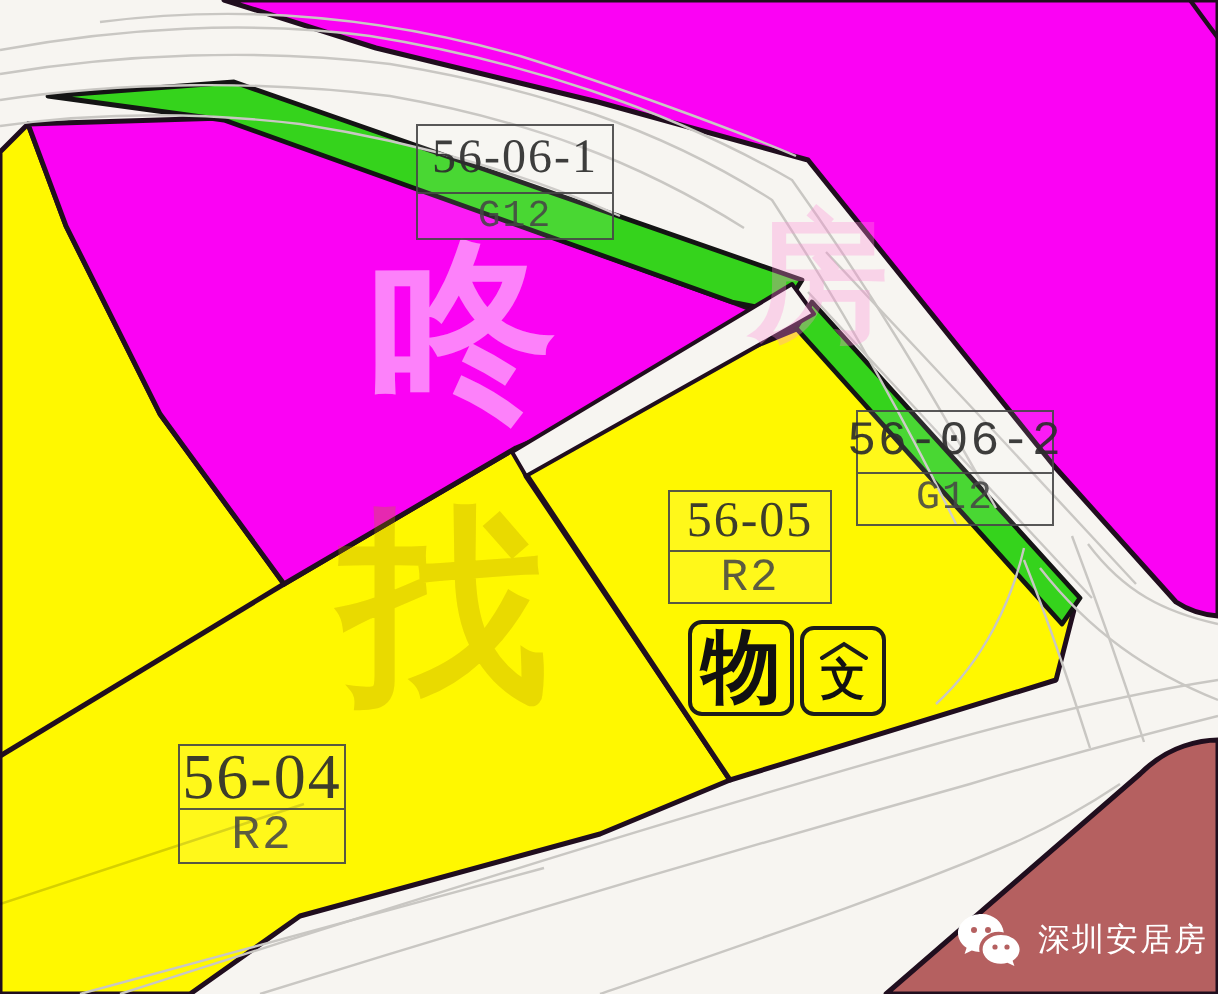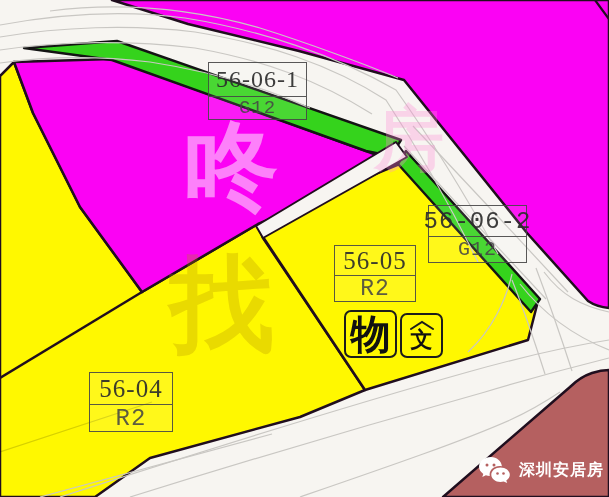--- a/index.html
+++ b/index.html
@@ -38,21 +38,21 @@
   #lbl-56-03{left:142px;top:156px;width:80px;height:57px;}
   #lbl-56-03 .row1{height:30px;font-size:26px;}
   #lbl-56-03 .row2{height:25px;font-size:25px;}
   #lbl-56-06-2{left:428px;top:205px;width:99px;height:58px;}
   #lbl-56-06-2 .row1{height:31px;font-size:24px;font-family:Liberation Mono, monospace;}
   #lbl-56-06-2 .row2{height:25px;font-size:20px;}
   #lbl-56-05{left:334px;top:245px;width:82px;height:57px;}
   #lbl-56-05 .row1{height:30px;font-size:25px;}
   #lbl-56-05 .row2{height:25px;font-size:23px;}
   #lbl-56-04{left:89px;top:372px;width:84px;height:60px;}
-  #lbl-56-04 .row1{height:32px;font-size:25px;}
+  #lbl-56-04 .row1{height:32px;font-size:32px;}
   #lbl-56-04 .row2{height:26px;font-size:24px;}
 
   
   .landmark{
     position:absolute;box-sizing:border-box;
     border:2px solid #1c1c1c;border-radius:7px;
     display:flex;flex-direction:column;align-items:center;justify-content:center;
     z-index:31;color:#111;
   }
   #wu-box{left:344px;top:310px;width:53px;height:48px;}
@@ -69,21 +69,21 @@
   #wm1{left:183px;top:118px;font-size:96px;color:rgba(255,255,255,0.50);}
   #wm2{left:170px;top:252px;font-size:104px;color:rgba(175,140,0,0.28);}
   #wm3{left:374px;top:104px;font-size:70px;color:rgba(255,140,215,0.32);}
 
   
   #footer{
     position:absolute;left:478px;top:452px;width:126px;height:36px;
     display:flex;align-items:center;gap:7px;z-index:32;
   }
   #footer .brand{
-    color:#ffffff;font-size:16px;font-weight:bold;letter-spacing:1px;white-space:nowrap;
+    color:#ffffff;font-size:16px;font-weight:normal;letter-spacing:1px;white-space:nowrap;
     font-family:"Liberation Sans",sans-serif;
   }
 </style>
 </head>
 <body>
 
 <div id="stage">
 
   <svg id="map-svg" width="609" height="497" viewBox="0 0 609 497">
 

